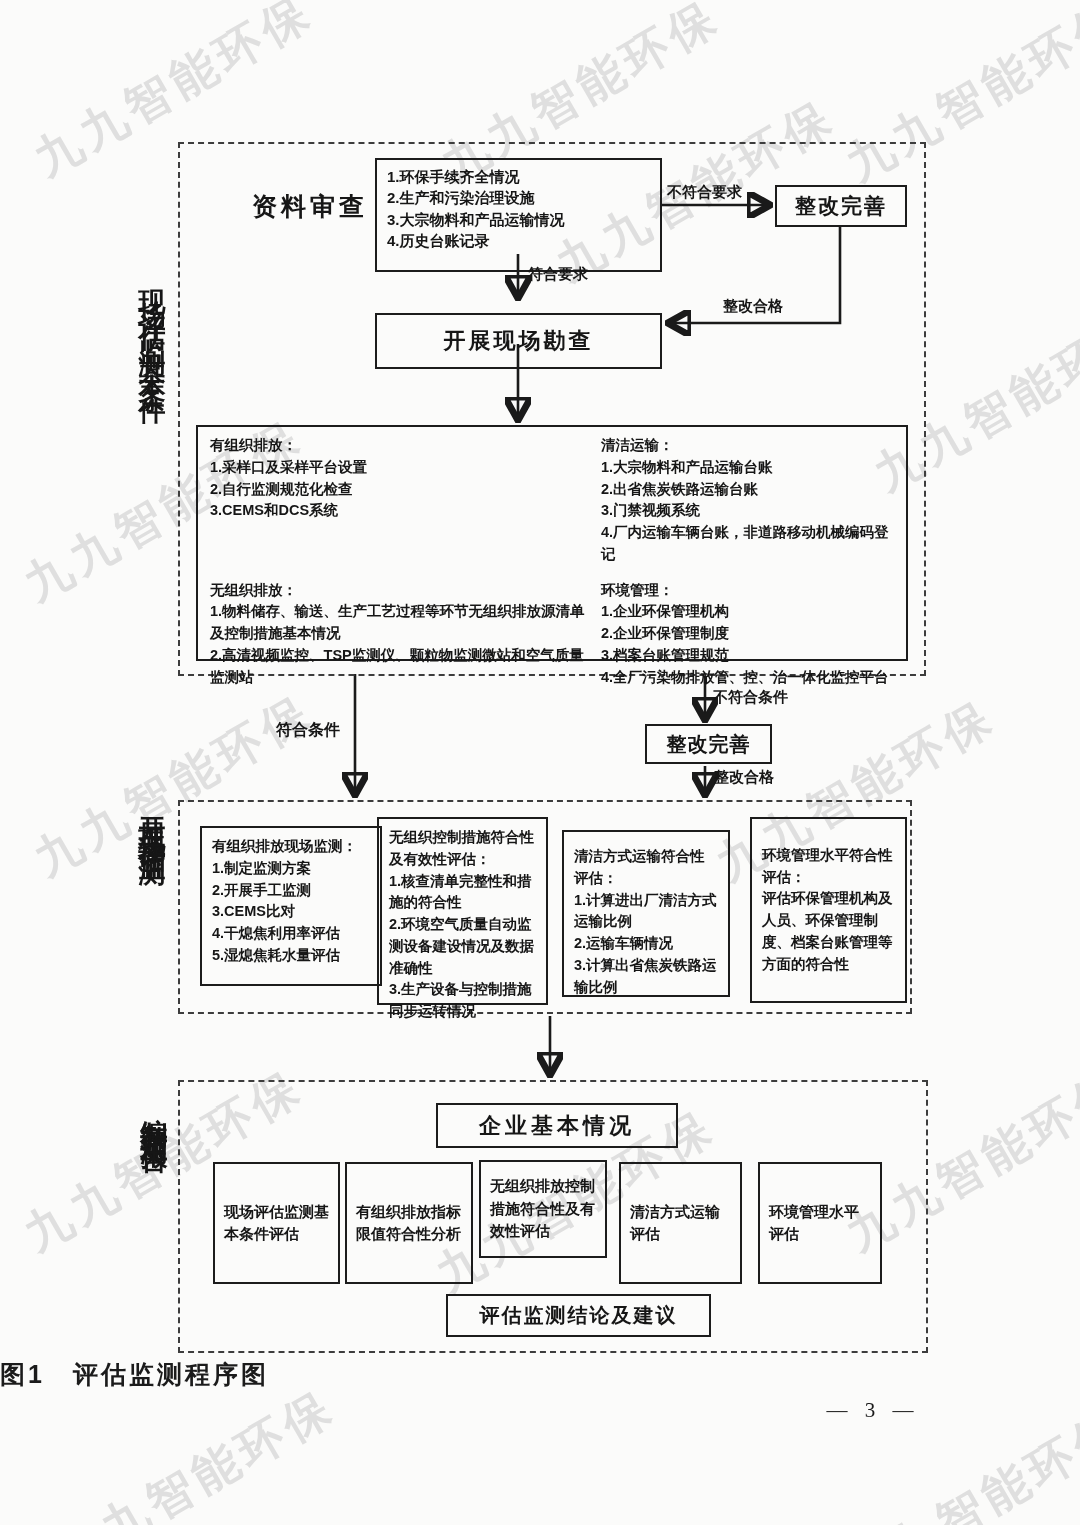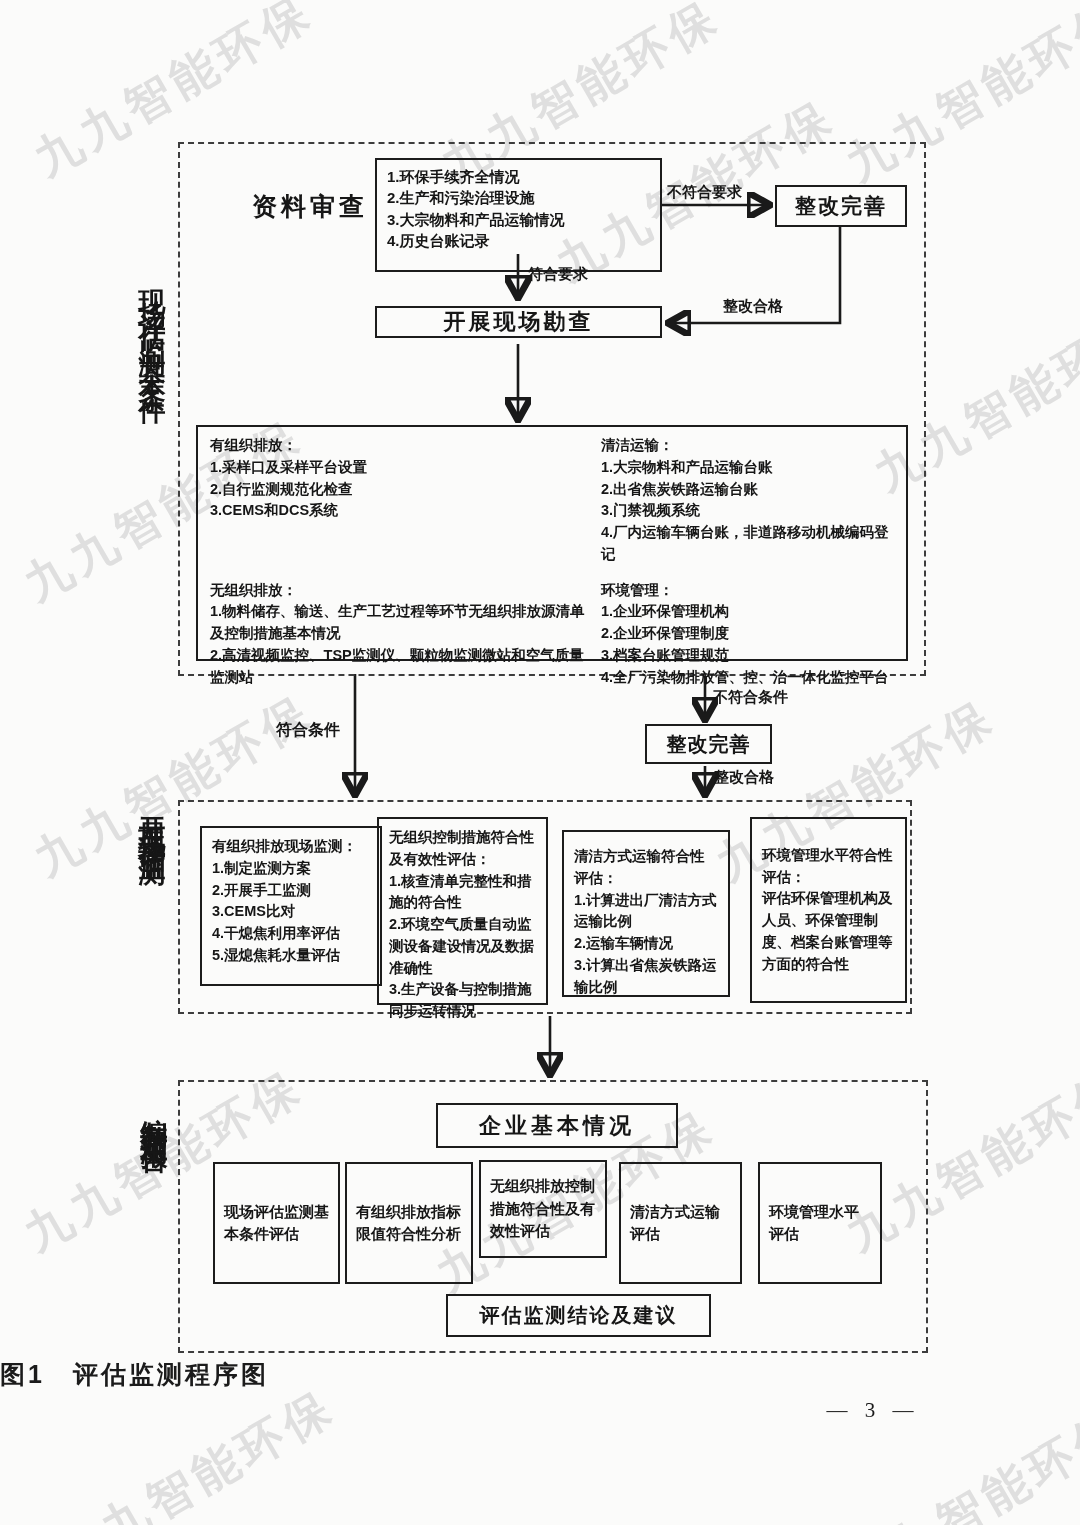--- a/index.html
+++ b/index.html
@@ -27,21 +27,21 @@
   .vl1 { left:134px; top:268px; letter-spacing:12px; }
   .vl2 { left:134px; top:795px; letter-spacing:6px; }
   .vl3 { left:136px; top:1096px; letter-spacing:4px; }
 
   
   .box { position:absolute; border:2.6px solid #1c1c1c; z-index:2; font-weight:bold; color:#161616; }
   .center { display:flex; align-items:center; justify-content:center; text-align:center; }
 
   .docbox   { left:375px; top:158px; width:287px; height:114px; padding:6px 10px; font-size:15px; line-height:1.42; }
   .rectify1 { left:775px; top:185px; width:132px; height:42px; font-size:21px; letter-spacing:2px; }
-  .survey   { left:375px; top:306px; width:287px; height:32px; font-size:22px; letter-spacing:3px;font-family:Liberation Serif, serif; }
+  .survey   { left:375px; top:313px; width:287px; height:56px; font-size:22px; letter-spacing:3px;font-family:Liberation Serif, serif; }
   .rectify2 { left:645px; top:724px; width:127px; height:40px; font-size:20px; letter-spacing:1px; }
 
   .condbox { left:196px; top:425px; width:712px; height:236px; padding:8px 12px;
              display:grid; grid-template-columns:56% 44%; grid-auto-rows:min-content; column-gap:8px; row-gap:14px;
              font-size:14.5px; line-height:1.5; }
   .cgroup .line { white-space:normal; }
 
   .fbox { padding:8px 10px; font-size:14.5px; line-height:1.5; }
   .f1 { left:200px; top:826px; width:182px; height:160px; }
   .f2 { left:377px; top:817px; width:171px; height:188px; }

